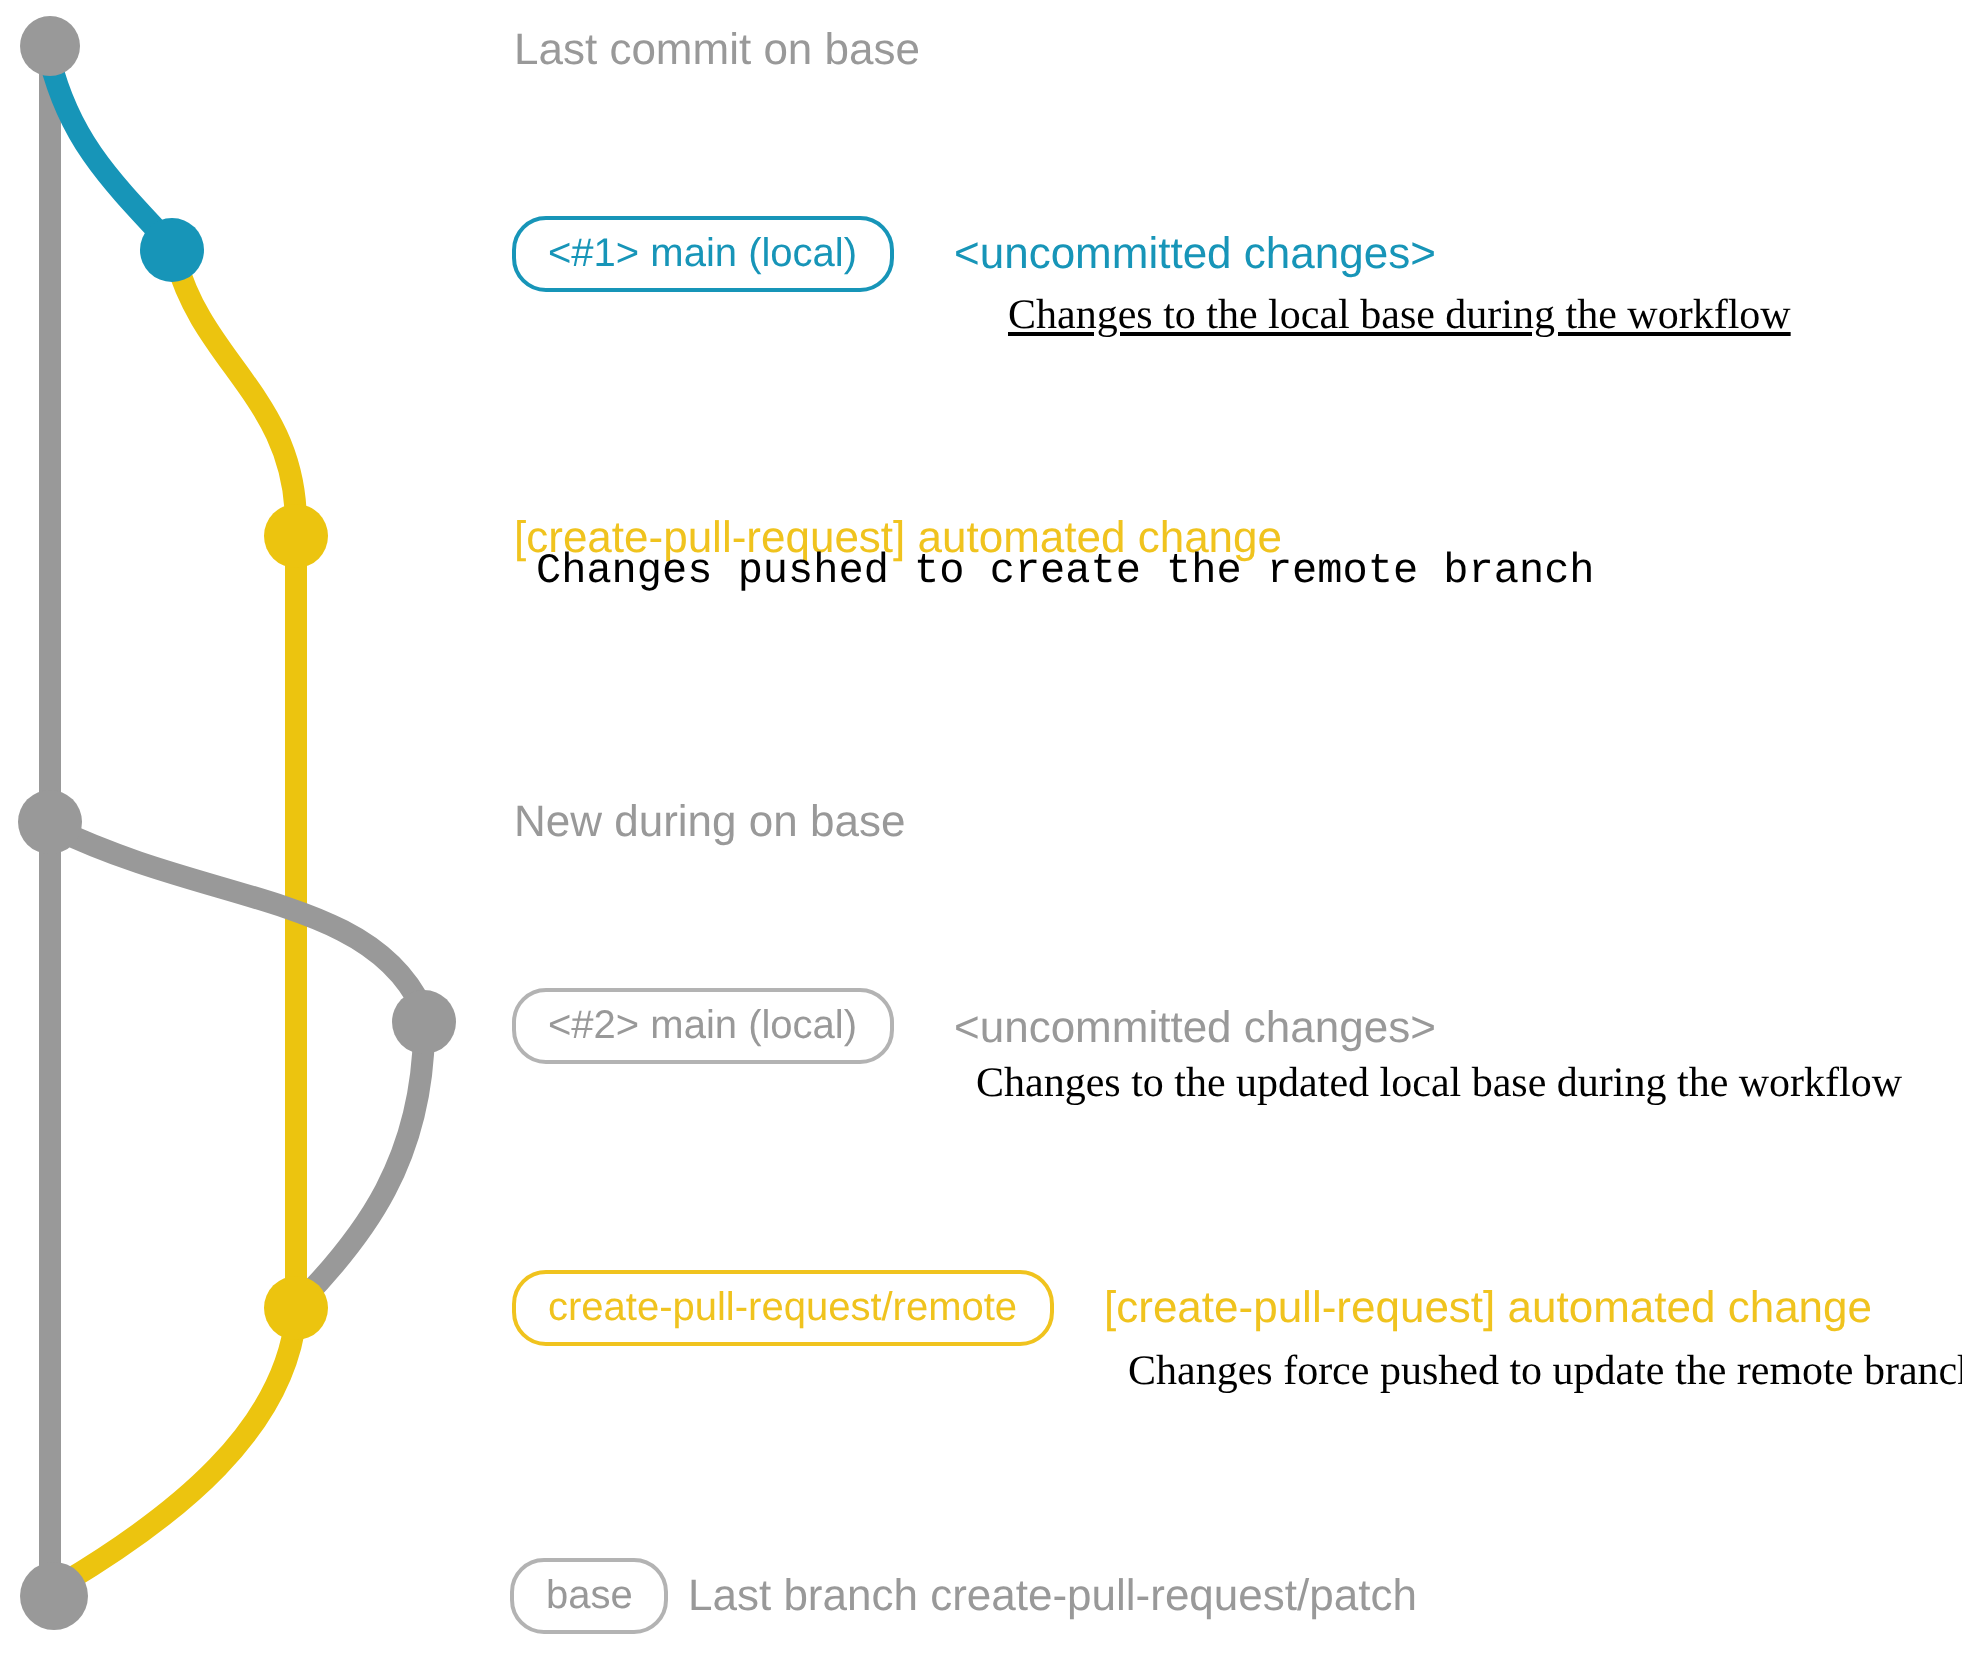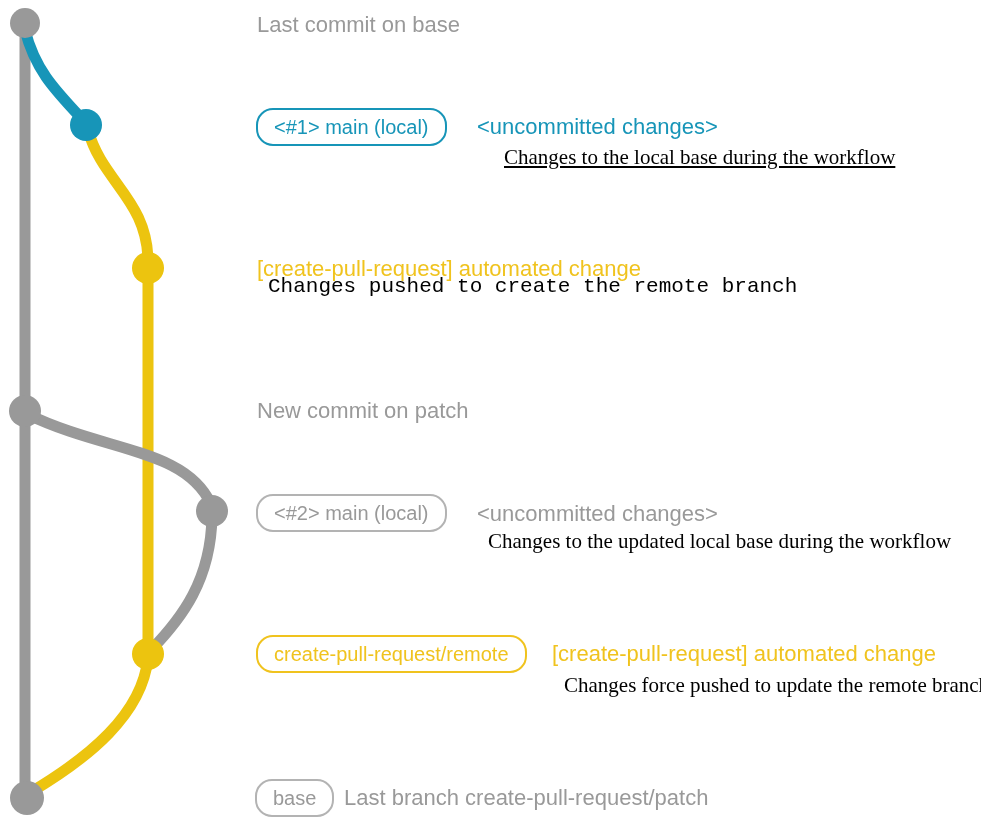--- a/index.html
+++ b/index.html
@@ -57,21 +57,21 @@
 
   <div class="label heading gray" style="left:257px;top:13px;">Last commit on base</div>
 
   <div class="tag blue" style="left:256px;top:108px;">&lt;#1&gt; main (local)</div>
   <div class="label heading blue" style="left:477px;top:115px;">&lt;uncommitted changes&gt;</div>
   <div class="label note" style="left:504px;top:146px;text-decoration:underline;">Changes to the local base during the workflow</div>
 
   <div class="label heading yellow" style="left:257px;top:257px;">[create-pull-request] automated change</div>
   <div class="label note" style="left:268px;top:275px;font-family:Liberation Mono, monospace;">Changes pushed to create the remote branch</div>
 
-  <div class="label heading gray" style="left:257px;top:399px;">New commit on patch</div>
+  <div class="label heading gray" style="left:257px;top:399px;">New during on base</div>
 
   <div class="tag gray" style="left:256px;top:494px;">&lt;#2&gt; main (local)</div>
   <div class="label heading gray" style="left:477px;top:502px;">&lt;uncommitted changes&gt;</div>
   <div class="label note" style="left:488px;top:530px;">Changes to the updated local base during the workflow</div>
 
   <div class="tag yellow" style="left:256px;top:635px;">create-pull-request/remote</div>
   <div class="label heading yellow" style="left:552px;top:642px;">[create-pull-request] automated change</div>
   <div class="label note" style="left:564px;top:674px;">Changes force pushed to update the remote branch</div>
 
   <div class="tag gray" style="left:255px;top:779px;">base</div>

